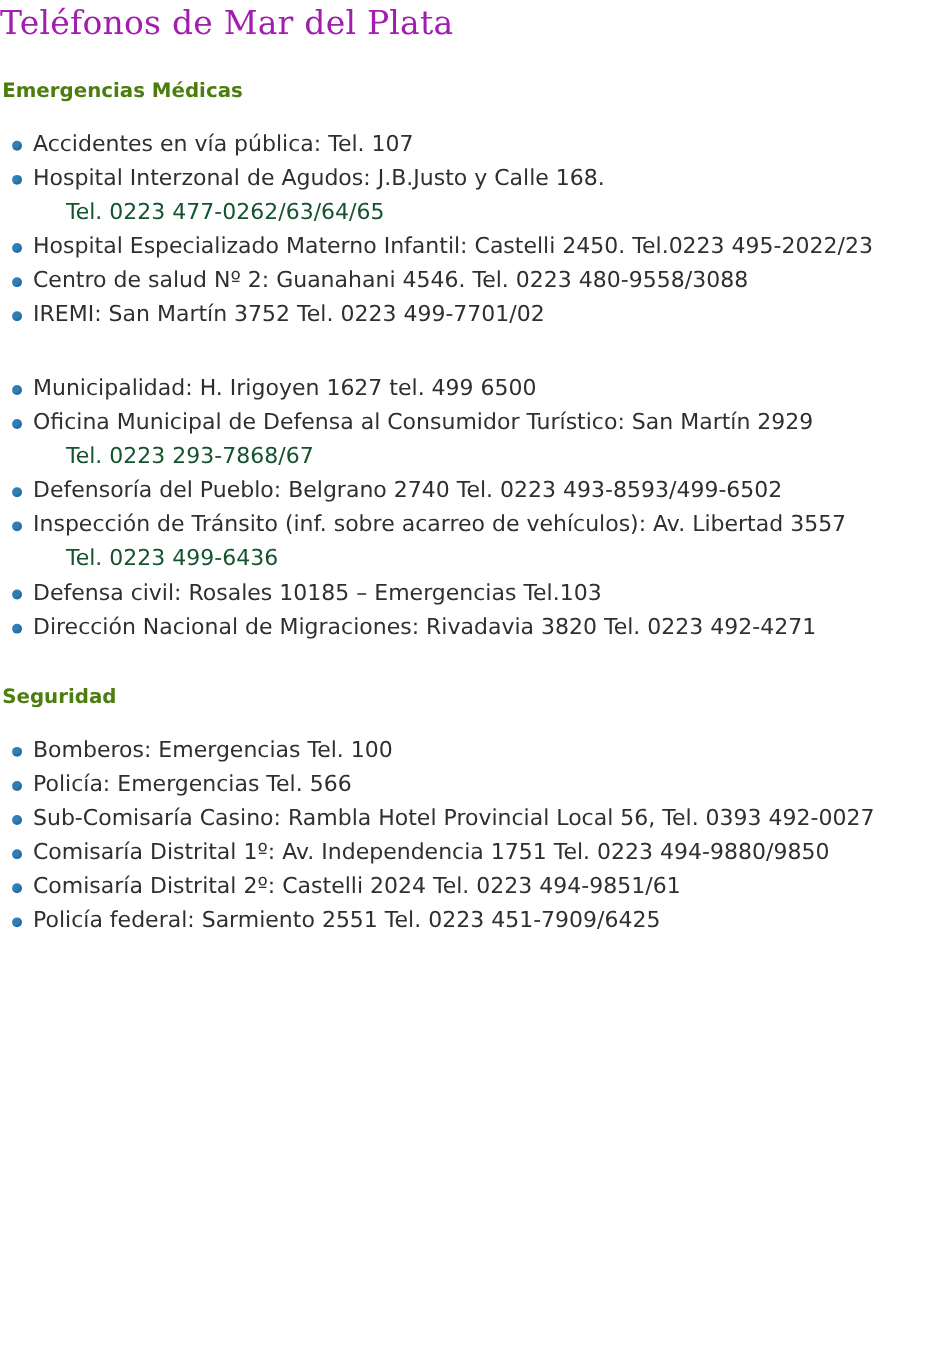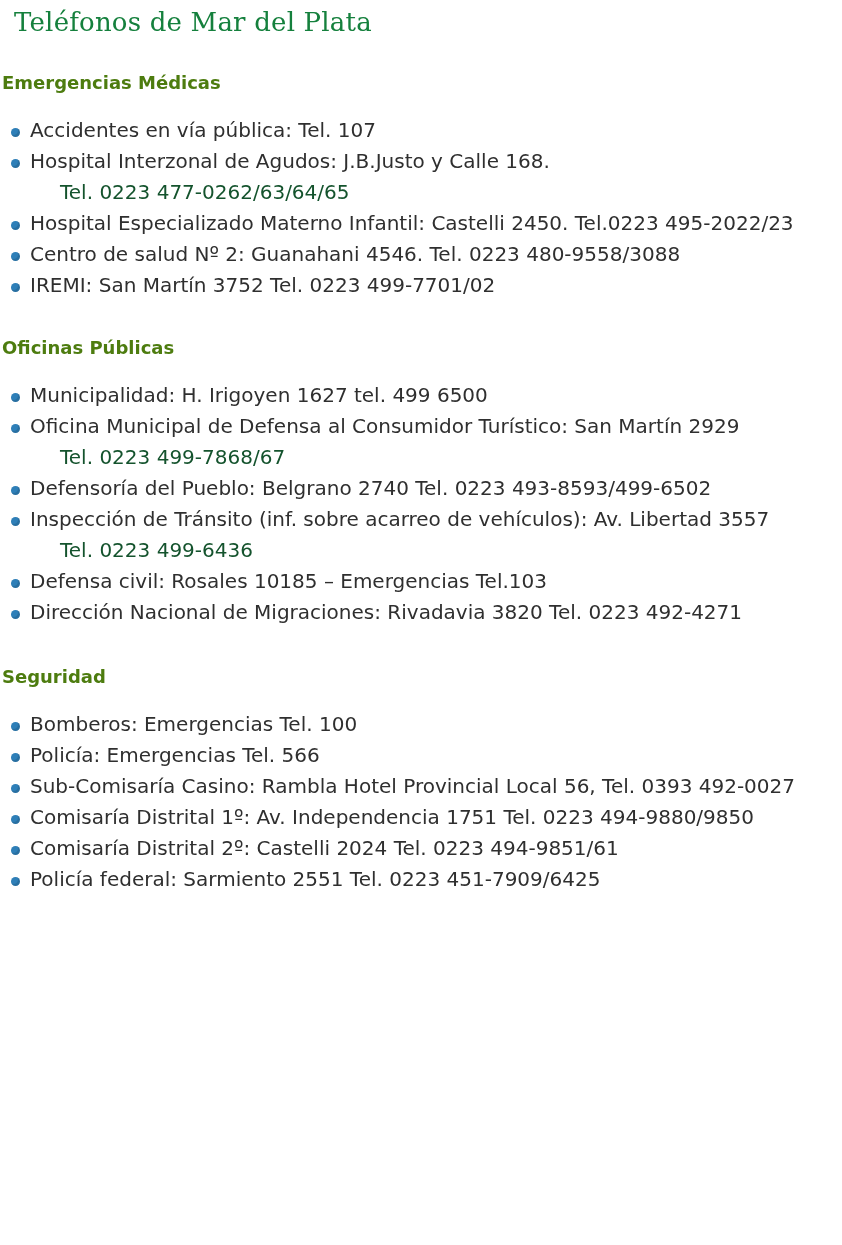--- a/index.html
+++ b/index.html
@@ -14,25 +14,25 @@
     font-family: "DejaVu Sans", sans-serif;
     color: #2b2b2b;
   }
   .page {
     padding: 0 0 0 0;
     box-sizing: border-box;
     width: 842px;
   }
   .page-title {
     font-family: "DejaVu Serif", serif;
-    font-size: 26px;
+    font-size: 30px;
     line-height: 36px;
-    color: #15803d;
+    color: #a21caf;
     margin: 0;
-    padding: 4px 0 2px 14px;
+    padding: 4px 0 2px 0;
     font-weight: normal;
     letter-spacing: 0.2px;
   }
   .section-heading {
     font-family: "DejaVu Sans", sans-serif;
     font-size: 18px;
     font-weight: bold;
     color: #4d7c0f;
     margin: 0;
     padding: 0 0 0 2px;
@@ -111,30 +111,29 @@
         <span class="txt">Centro de salud Nº 2: Guanahani 4546. Tel. 0223 480-9558/3088</span>
       </li>
       <li>
         <span class="bullet"></span>
         <span class="txt">IREMI: San Martín 3752 Tel. 0223 499-7701/02</span>
       </li>
     </ul>
   </section>
 
   <section class="sec-oficinas">
-    <h2 class="section-heading">Oficinas Públicas</h2>
     <ul class="phone-list">
       <li>
         <span class="bullet"></span>
         <span class="txt">Municipalidad: H. Irigoyen 1627 tel. 499 6500</span>
       </li>
       <li>
         <span class="bullet"></span>
         <span class="txt">Oficina Municipal de Defensa al Consumidor Turístico: San Martín 2929</span>
-        <span class="cont">Tel. 0223 499-7868/67</span>
+        <span class="cont">Tel. 0223 293-7868/67</span>
       </li>
       <li>
         <span class="bullet"></span>
         <span class="txt">Defensoría del Pueblo: Belgrano 2740 Tel. 0223 493-8593/499-6502</span>
       </li>
       <li>
         <span class="bullet"></span>
         <span class="txt">Inspección de Tránsito (inf. sobre acarreo de vehículos): Av. Libertad 3557</span>
         <span class="cont">Tel. 0223 499-6436</span>
       </li>

